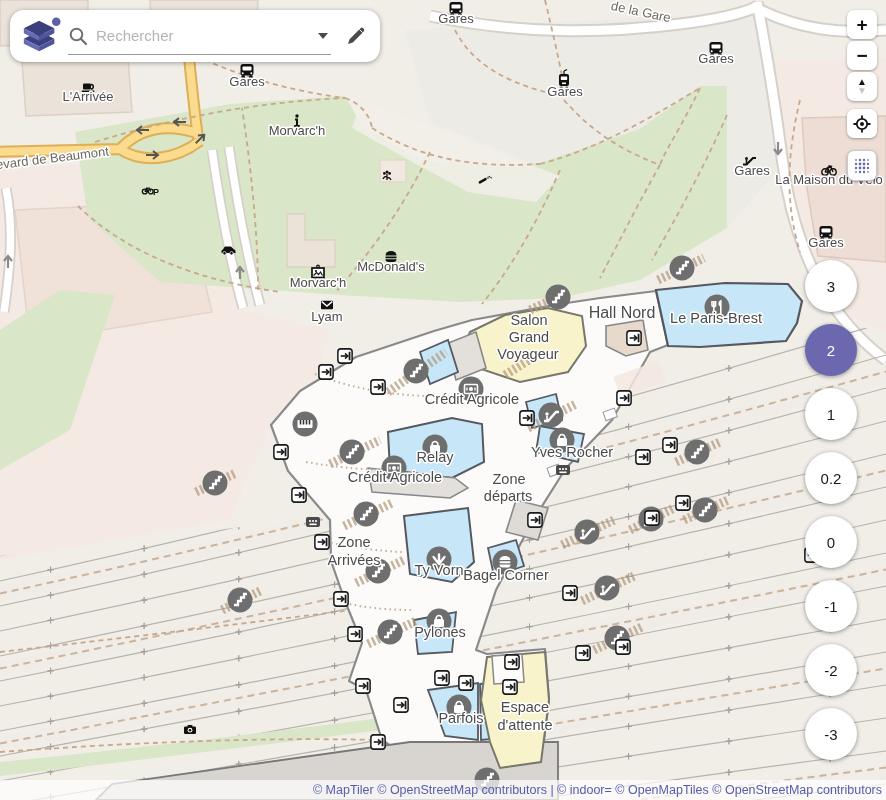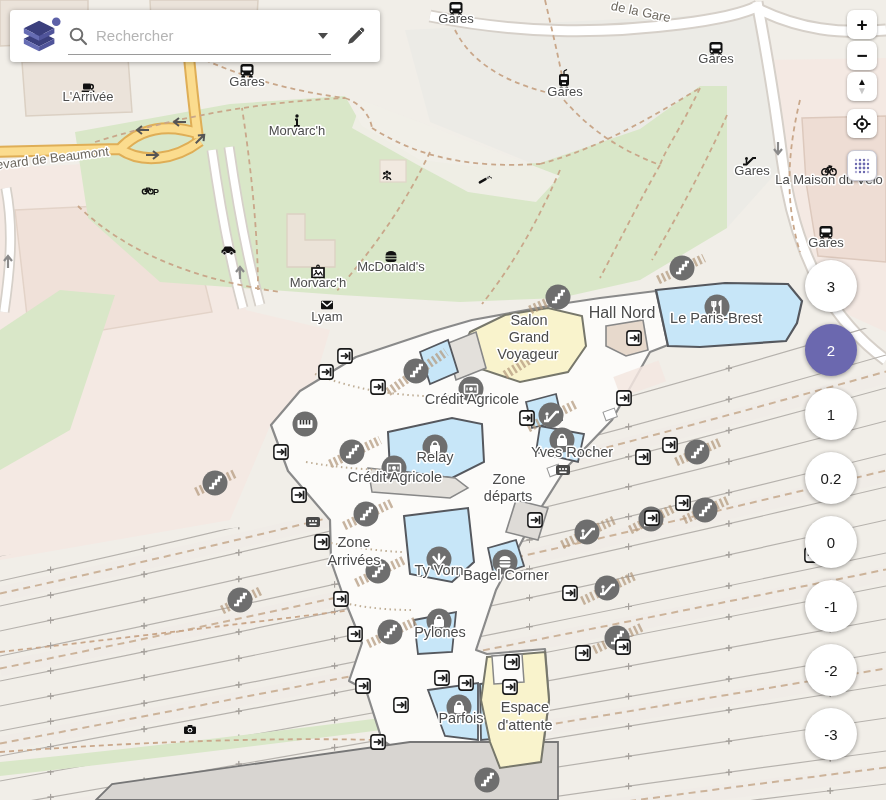--- a/index.html
+++ b/index.html
@@ -3,21 +3,21 @@
 <meta charset="utf-8">
 <style>
   html,body{margin:0;padding:0;background:#ddd}
   .stage{position:relative;width:886px;height:800px;overflow:hidden;background:#f1eee8;
          font-family:"Liberation Sans",sans-serif}
   .stage svg text{font-family:"Liberation Sans",sans-serif}
   .ml{paint-order:stroke;stroke:#ffffff;stroke-width:3px;stroke-linejoin:round;fill:#4c4c4c}
   .ml.street{fill:#6e6960}
   
   .searchcard{position:absolute;left:10px;top:10px;width:370px;height:52px;background:#fff;
-    border-radius:4px;box-shadow:0 1px 5px rgba(0,0,0,.35);display:flex;align-items:center;
+    border-radius:14px;box-shadow:0 1px 5px rgba(0,0,0,.35);display:flex;align-items:center;
     padding:0 12px 0 10px;box-sizing:border-box;z-index:5}
   .logo{width:42px;height:40px;flex:0 0 auto;margin-right:6px}
   .searchline{position:relative;flex:1;display:flex;align-items:center;
     border-bottom:1px solid #9a9a9a;height:36px}
   .magicon{width:20px;height:20px;margin-right:6px;flex:0 0 auto}
   .searchline input{border:none;outline:none;flex:1;font-size:15px;color:#333;min-width:0;
     background:transparent;font-family:"Liberation Sans",sans-serif}
   .searchline input::placeholder{color:#b4b4b4}
   .caret{width:12px;height:8px;margin:0 2px 0 4px;cursor:pointer;flex:0 0 auto}
   .pencil{width:24px;height:24px;margin-left:13px;cursor:pointer;flex:0 0 auto}
@@ -1011,14 +1011,17 @@
     <button class="lvl">3</button>
     <button class="lvl selected">2</button>
     <button class="lvl">1</button>
     <button class="lvl">0.2</button>
     <button class="lvl">0</button>
     <button class="lvl">-1</button>
     <button class="lvl">-2</button>
     <button class="lvl">-3</button>
   </div>
 
+  <div class="attrib">
+    <span>© MapTiler © OpenStreetMap contributors | © indoor= © OpenMapTiles © OpenStreetMap contributors</span>
+  </div>
 
 </div>
 
 </body></html>

